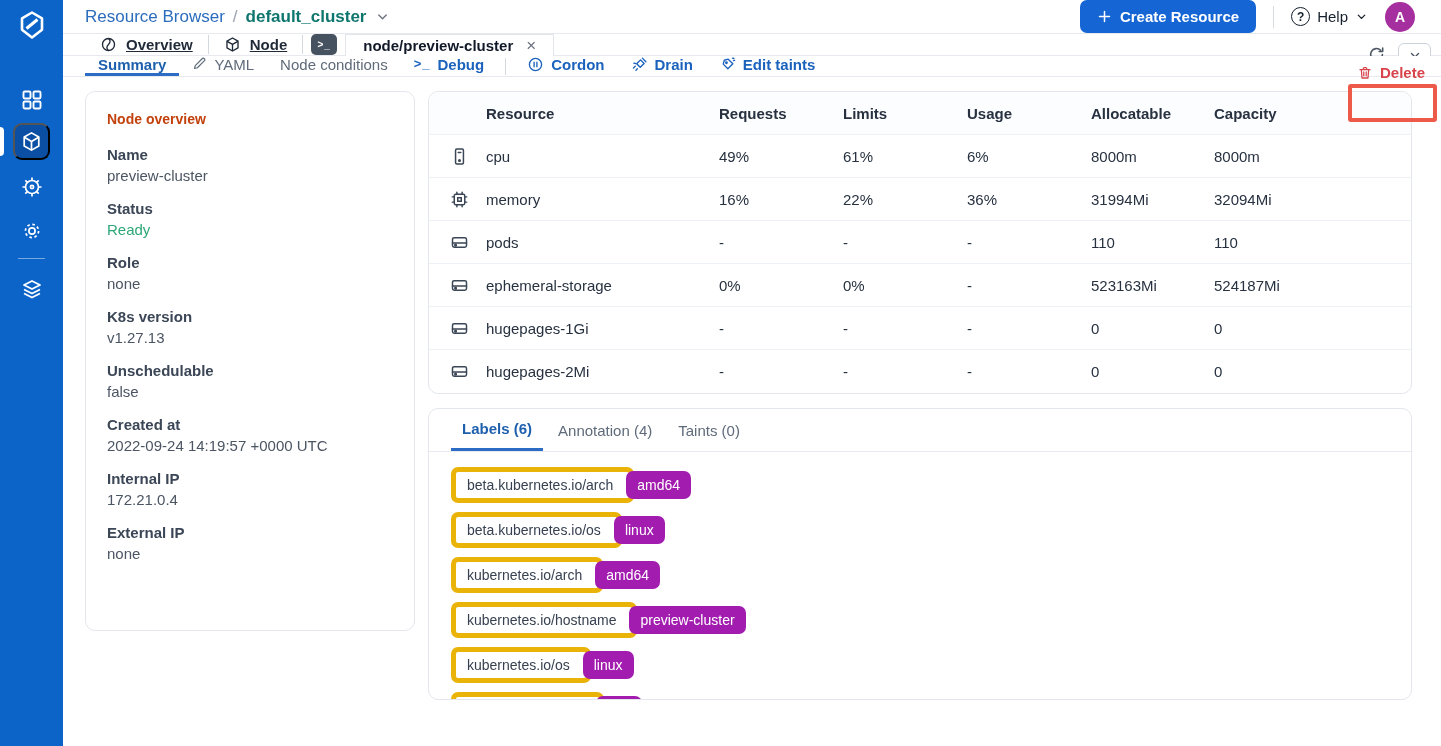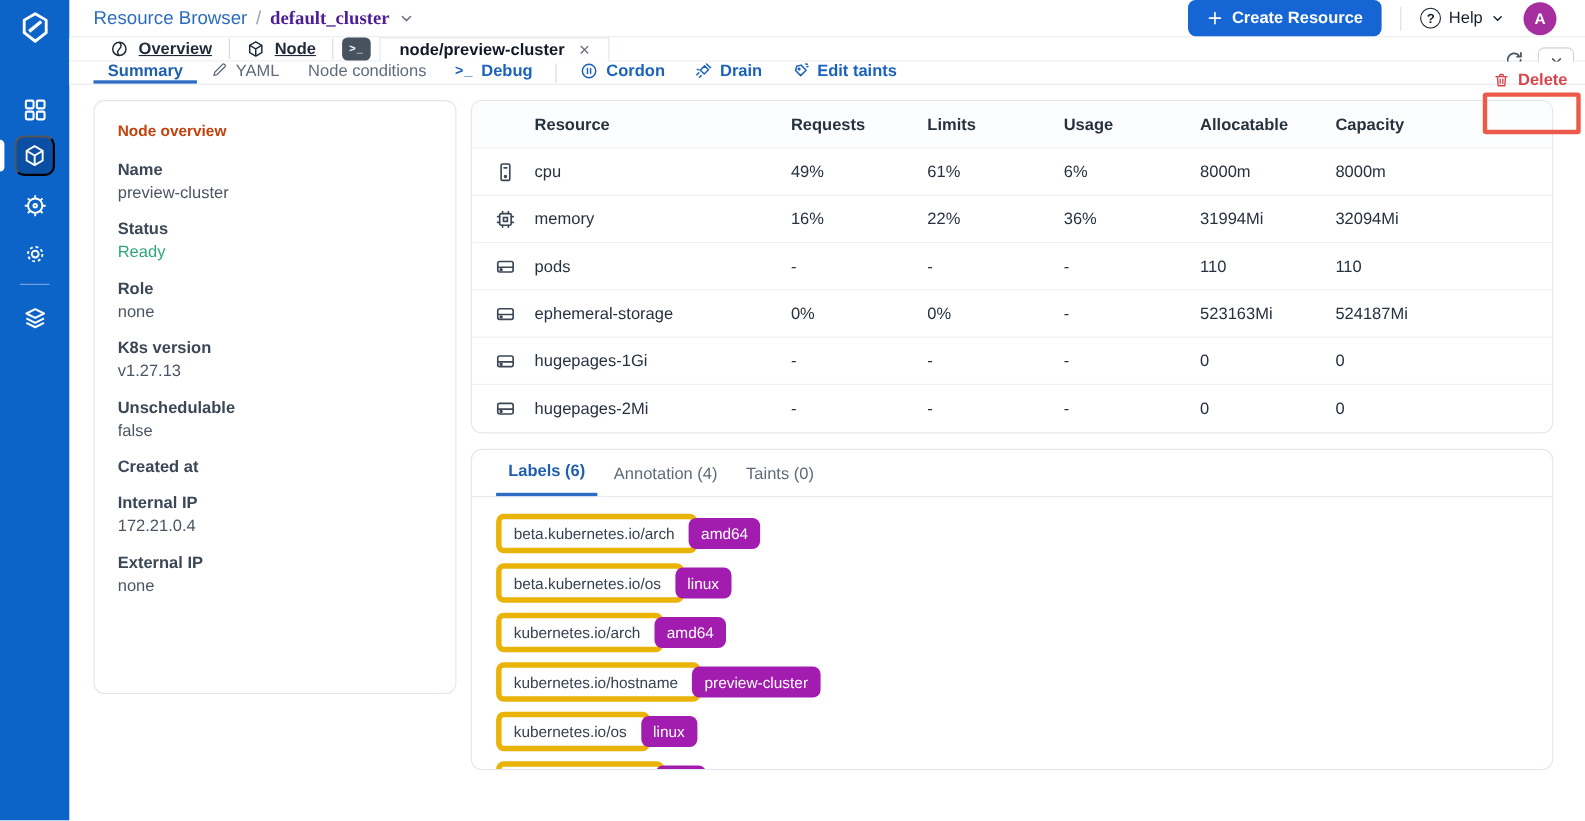--- a/index.html
+++ b/index.html
@@ -18,21 +18,21 @@
   .side-divider { position:absolute; left:18px; top:258px; width:27px; height:1px; background:rgba(255,255,255,.45); }
 
   
   .main { flex:1; display:flex; flex-direction:column; min-width:0; }
 
   
   .header { height:47px; display:flex; align-items:center; padding:0 26px 0 22px; border-bottom:1px solid #e7e9ee; background:#fff; }
   .breadcrumb { display:flex; align-items:center; gap:8px; font-size:17px; }
   .crumb-app { color:#2b6cbd; }
   .crumb-sep { color:#9aa3af; }
-  .crumb-cluster { color:#4c1d95; font-weight:bold;font-family:Liberation Serif, serif; }
+  .crumb-cluster { color:#0f766e; font-weight:bold; }
   .crumb-caret { color:#6b7280; display:flex; }
   .header-right { margin-left:auto; display:flex; align-items:center; gap:17px; }
   .btn-primary { display:inline-flex; align-items:center; gap:8px; background:#1566d4; color:#fff; border:none; border-radius:7px;
     font-size:15px; font-weight:bold; padding:8px 17px; cursor:pointer; font-family:inherit; }
   .hdr-divider { width:1px; height:22px; background:#d6dbe1; }
   .help { display:inline-flex; align-items:center; gap:7px; font-size:15px; color:#16202c; background:none; border:none; cursor:pointer; font-family:inherit; }
   .help-circle { width:19px; height:19px; border:1.6px solid #16202c; border-radius:50%; display:flex; align-items:center; justify-content:center;
     font-size:12px; font-weight:bold; color:#16202c; }
   .avatar { width:30px; height:30px; border-radius:50%; background:#a62f9f; color:#fff; font-size:14px; font-weight:bold;
     display:flex; align-items:center; justify-content:center; border:none; cursor:pointer; font-family:inherit; }
@@ -335,20 +335,21 @@
         <div class="field">
           <div class="field-label">K8s version</div>
           <div class="field-value">v1.27.13</div>
         </div>
         <div class="field">
           <div class="field-label">Unschedulable</div>
           <div class="field-value">false</div>
         </div>
         <div class="field">
           <div class="field-label">Created at</div>
+          <div class="field-value">2022-09-24 14:19:57 +0000 UTC</div>
         </div>
         <div class="field">
           <div class="field-label">Internal IP</div>
           <div class="field-value">172.21.0.4</div>
         </div>
         <div class="field">
           <div class="field-label">External IP</div>
           <div class="field-value">none</div>
         </div>
       </section>

